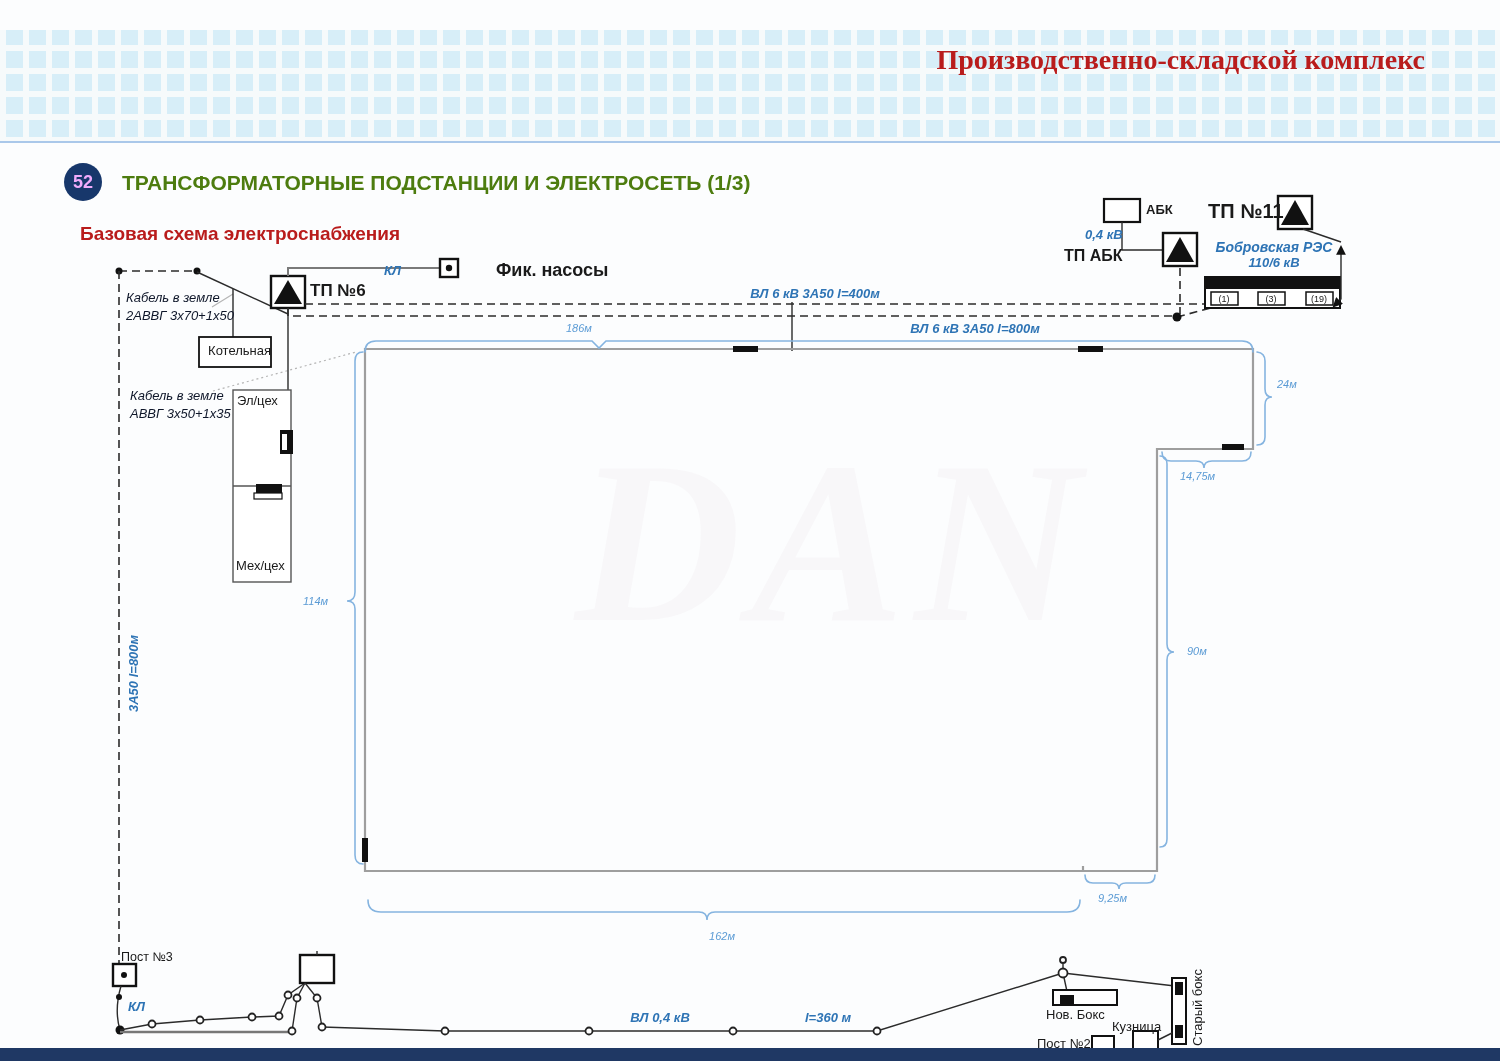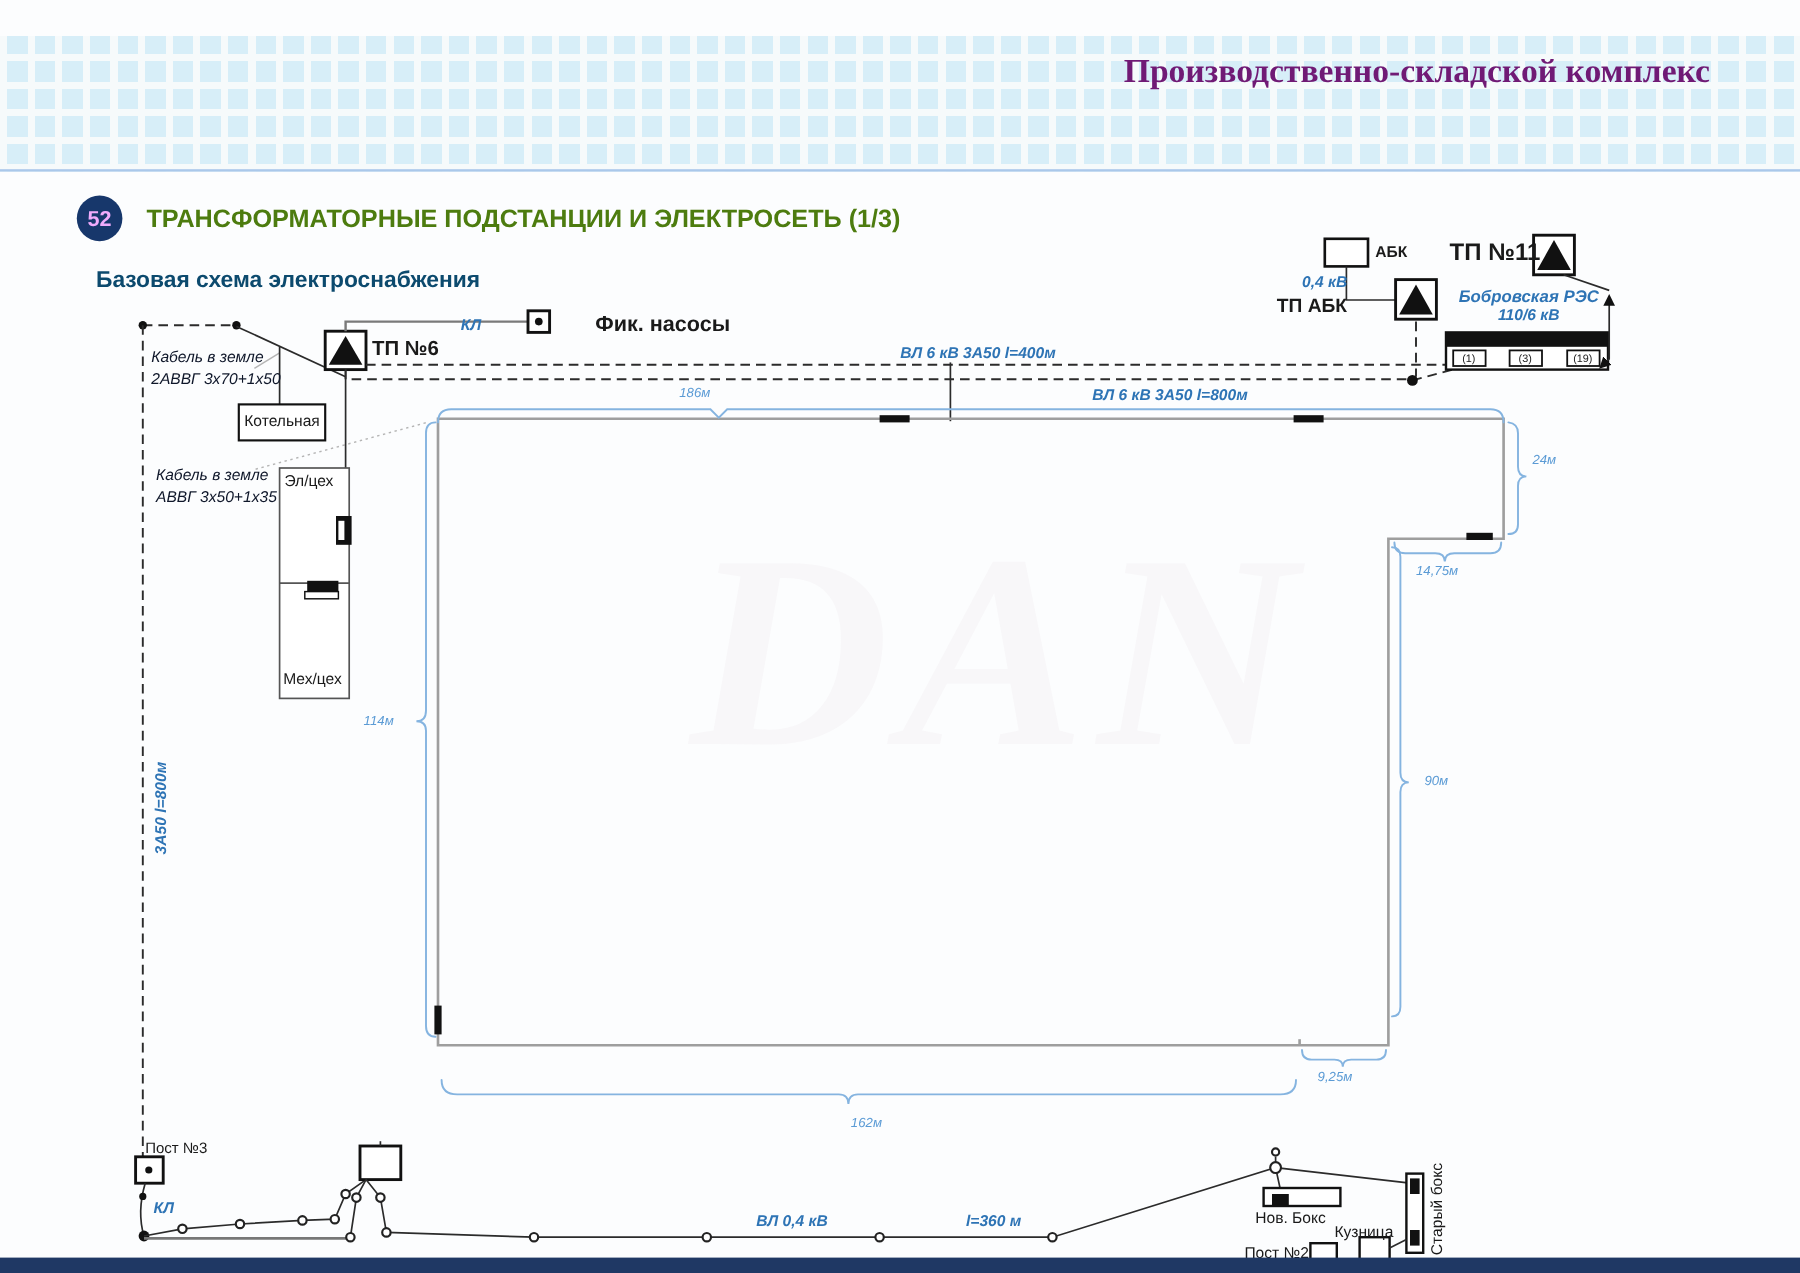--- a/index.html
+++ b/index.html
@@ -5,29 +5,29 @@
   html,body{margin:0;padding:0;background:#e8e8e8;}
   .page{position:relative;width:1500px;height:1061px;background:#fcfdfe;overflow:hidden;
         font-family:"Liberation Sans",sans-serif;}
   
   .pattern{position:absolute;left:0;top:30px;width:1500px;height:113px;
     background-image:
       repeating-linear-gradient(90deg,#f6fafb 0 6px,transparent 6px 23px),
       repeating-linear-gradient(0deg,#f6fafb 0 6px,transparent 6px 23px),
       linear-gradient(#d7eef8,#d7eef8);}
   .header-text{position:absolute;right:75px;top:44px;text-align:right;}
-  .h-title{font-family:"Liberation Serif",serif;font-weight:bold;font-size:28px;color:#701a75;}
+  .h-title{font-family:"Liberation Serif",serif;font-weight:bold;font-size:28px;color:#b91c1c;}
   .h-sub{font-family:"Liberation Serif",serif;font-size:20px;color:#1b2fa8;margin-top:5px;}
   .top-rule{position:absolute;left:0;top:141px;width:1500px;height:2px;background:#aac8ea;}
   .footer-bar{position:absolute;left:0;bottom:0;width:1500px;height:13px;background:#1f3864;}
 
   .badge{position:absolute;left:64px;top:163px;width:38px;height:38px;border-radius:50%;
     background:#17376b;color:#f0abfc;font-size:18px;font-weight:bold;text-align:center;line-height:38px;}
   .sec-title{position:absolute;left:122px;top:171px;font-size:21px;font-weight:bold;color:#4d7c0f;}
-  .sub-title{position:absolute;left:80px;top:223px;font-size:19px;font-weight:bold;color:#0c4a6e;}
+  .sub-title{position:absolute;left:80px;top:223px;font-size:19px;font-weight:bold;color:#b91c1c;}
 
   .lbl{position:absolute;white-space:nowrap;font-size:13px;line-height:1.15;}
   .blk{color:#1a1a1a;font-weight:600;}
   .blue{color:#2e74b5;font-style:italic;font-weight:bold;}
   .dim{color:#5b9bd5;font-style:italic;font-size:11px;}
   .gray{color:#0f172a;font-style:italic;}
   .ctr{transform:translateX(-50%);}
   .rot{transform:rotate(-90deg);transform-origin:0 0;}
   .watermark{position:absolute;left:575px;top:410px;font-family:"Liberation Serif",serif;
     font-style:italic;font-weight:bold;font-size:230px;color:rgba(180,140,150,0.05);letter-spacing:10px;}
@@ -186,21 +186,21 @@
       <path class="thin" d="M1158,1040 L1172,1033"></path>
       <rect x="1092" y="1036" width="22" height="19" fill="#fff" stroke="#111" stroke-width="2"></rect>
     </g>
   </svg>
 
   <span class="lbl blk" style="left:496px;top:260px;font-size:18px">Фик. насосы</span>
   <span class="lbl blue" style="left:384px;top:264px">КЛ</span>
   <span class="lbl blk" style="left:310px;top:281px;font-size:17px">ТП №6</span>
   <span class="lbl gray" style="left:126px;top:291px">Кабель в земле</span>
   <span class="lbl gray" style="left:126px;top:309px">2АВВГ 3х70+1х50</span>
-  <span class="lbl blk" style="left:235px;top:344px;width:72px;text-align:center;transform:translateX(-50%);font-weight:400">Котельная</span>
+  <span class="lbl blk" style="left:235px;top:344px;width:72px;text-align:right;transform:translateX(-50%);font-weight:400">Котельная</span>
   <span class="lbl gray" style="left:130px;top:389px">Кабель в земле</span>
   <span class="lbl gray" style="left:130px;top:407px">АВВГ 3х50+1х35</span>
   <span class="lbl blk" style="left:237px;top:394px;font-weight:400">Эл/цех</span>
   <span class="lbl blk" style="left:236px;top:559px;font-weight:400">Мех/цех</span>
   <span class="lbl blue rot" style="left:127px;top:712px">3А50 l=800м</span>
 
   <span class="lbl blue ctr" style="left:815px;top:287px">ВЛ 6 кВ 3А50 l=400м</span>
   <span class="lbl blue ctr" style="left:975px;top:322px">ВЛ 6 кВ 3А50 l=800м</span>
   <span class="lbl dim" style="left:566px;top:322px">186м</span>
 

